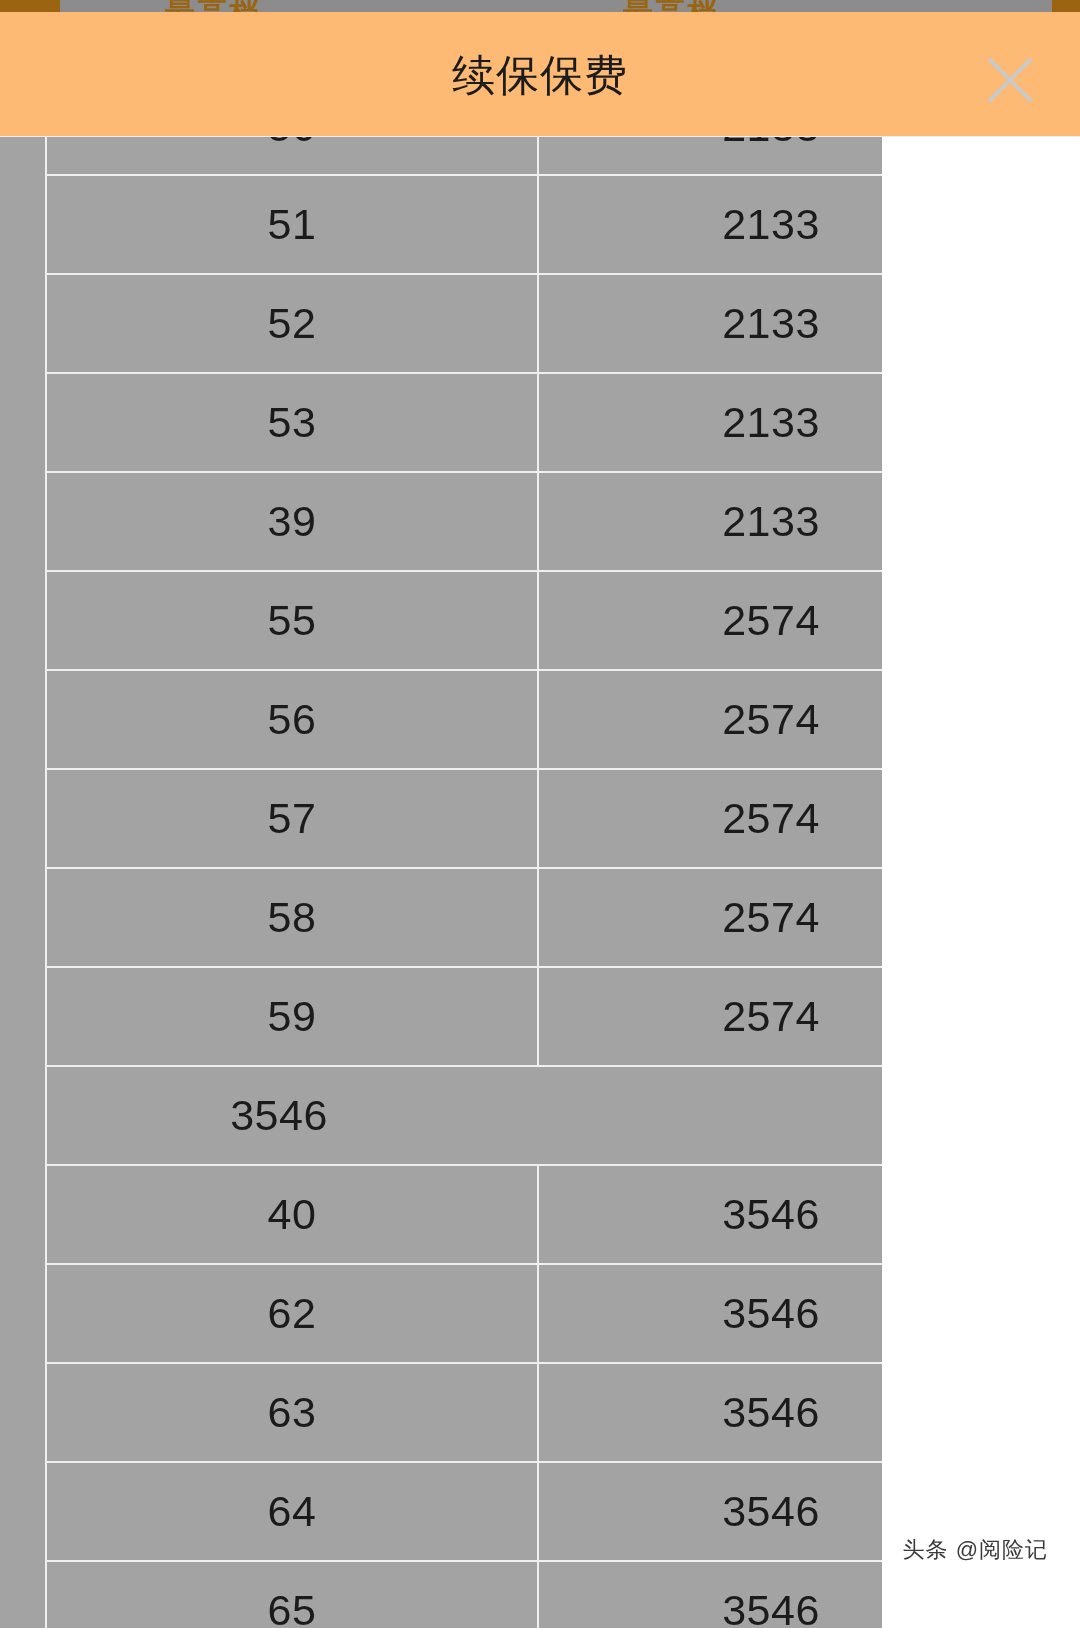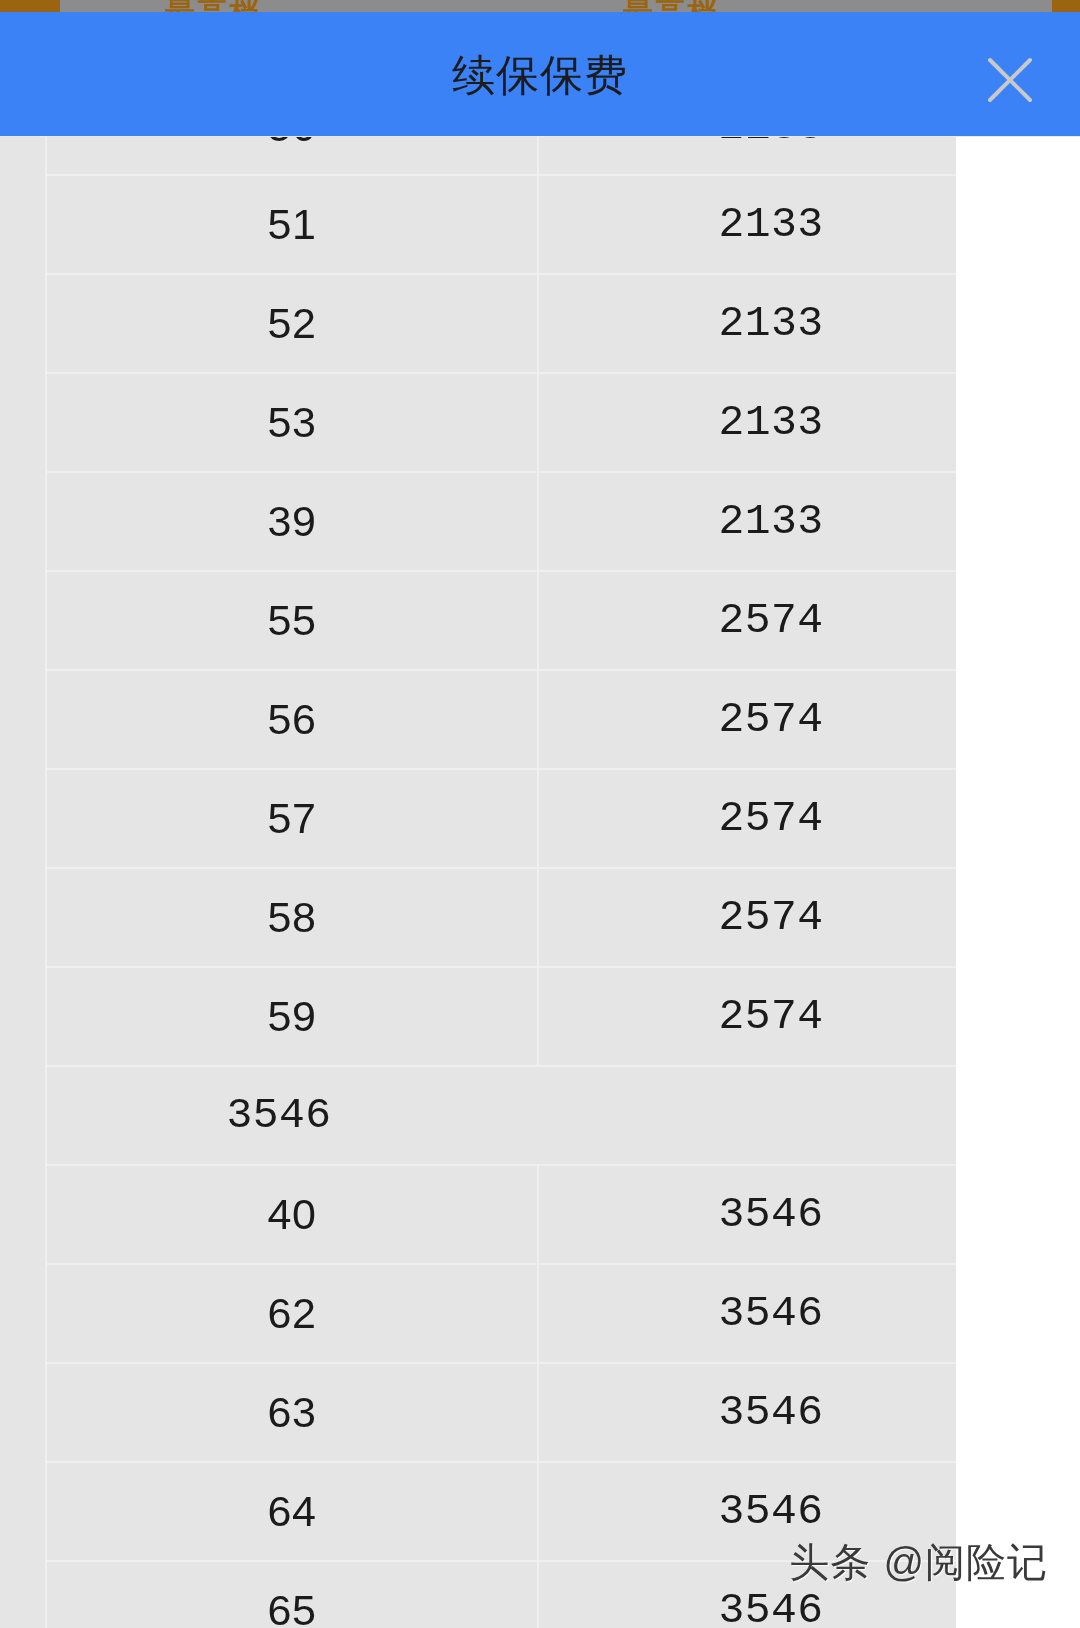--- a/index.html
+++ b/index.html
@@ -39,21 +39,21 @@
     height: 12px;
     background: #9a6410;
   }
 
   
   #header {
     position: absolute;
     top: 12px; left: 0;
     width: 1080px;
     height: 124px;
-    background: #3b82f6;
+    background: #fdba74;
   }
   #header-title {
     position: absolute;
     left: 0; right: 0;
     top: 38px;
     text-align: center;
     font-size: 43px;
     color: #1c1c1c;
     letter-spacing: 1px;
     line-height: 50px;
@@ -72,24 +72,24 @@
     top: 136px; left: 0;
     width: 1080px;
     height: 1px;
     background: #ececec;
   }
 
   
   #table-scroll {
     position: absolute;
     top: 137px; left: 0;
-    width: 956px;
+    width: 882px;
     height: 1491px;
     overflow: hidden;
-    background: #e5e5e5;
+    background: #a3a3a3;
   }
   #table-inner {
     position: absolute;
     top: -60px;      
     left: 45px;
     width: 988px;
   }
   .trow {
     position: relative;
     height: 99px;
@@ -111,29 +111,28 @@
     color: #1b1b1b;
     letter-spacing: 0.5px;
   }
   .tcell.c-age {
     width: 492px;
     border-right: 2px solid #efefef;
   }
   .tcell.c-premium {
     width: 492px;
     padding-right: 28px;
-    font-family: Liberation Mono, monospace;
   }
 
   
   #watermark {
     position: absolute;
     right: 32px;
     top: 1535px;
-    font-size: 40px;
+    font-size: 22px;
     color: #3a3a3a;
     letter-spacing: 1px;
     text-shadow: 1px 1px 0 rgba(255,255,255,0.9);
     white-space: nowrap;
   }
 </style>
 </head>
 <body>
 
 <div id="top-strip">

